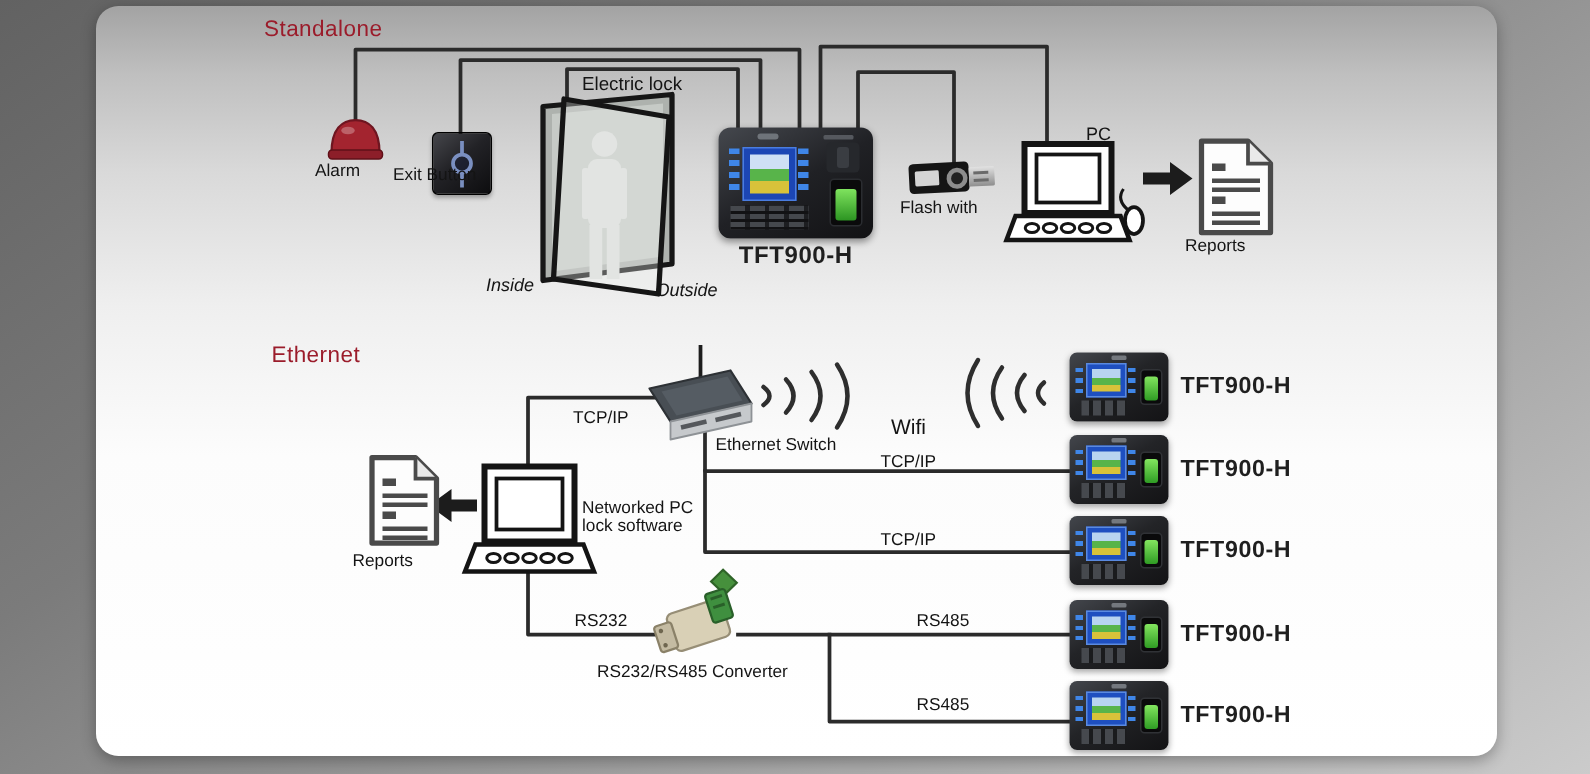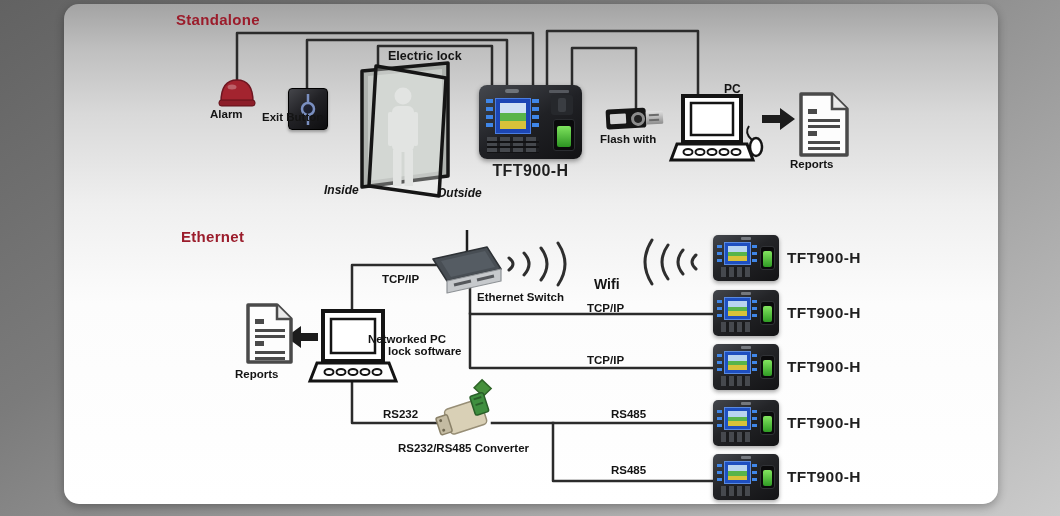--- a/index.html
+++ b/index.html
@@ -6,24 +6,24 @@
   .stage{position:relative;width:1060px;height:516px;overflow:hidden;
     background:linear-gradient(148deg,#626262 0%,#7b7b7b 35%,#a6a6a6 70%,#cbcbcb 100%);}
   .panel{position:absolute;left:64px;top:4px;width:934px;height:500px;border-radius:15px;
     background:linear-gradient(180deg,#a3a3a3 0%,#bfbfbf 9%,#d9d9d9 22%,#efefef 40%,#fcfcfc 60%,#ffffff 100%);
     box-shadow:0 3px 10px rgba(0,0,0,.3);}
   svg.overlay{position:absolute;left:0;top:0;z-index:2;}
   .wire{fill:none;stroke:#2b2b2b;stroke-width:2.5;stroke-linejoin:round;stroke-linecap:square;}
   .arrowfill{fill:#1c1c1c;}
   .wave{fill:none;stroke:#2e2e2e;stroke-width:3;stroke-linecap:round;}
 
-  .lbl{position:absolute;z-index:5;font-weight:700;font-size:11.5px;color:#141414;white-space:nowrap;}
+  .lbl{position:absolute;z-index:5;font-weight:400;font-size:11.5px;color:#141414;white-space:nowrap;}
   .lbl.c{}
   .ital{font-style:italic;font-size:12px;}
-  .sect{position:absolute;z-index:5;font-size:15px;font-weight:700;color:#9b1c2b;letter-spacing:.3px;}
+  .sect{position:absolute;z-index:5;font-size:15px;font-weight:400;color:#9b1c2b;letter-spacing:.3px;}
   .devname{position:absolute;z-index:5;font-size:15.5px;font-weight:600;color:#1f1f1f;letter-spacing:.4px;white-space:nowrap;}
 
   
   .smalldev{position:absolute;left:713px;width:66px;height:46px;z-index:4;border-radius:5px;
     background:linear-gradient(150deg,#43464c 0%,#232427 45%,#131315 100%);
     box-shadow:0 2px 4px rgba(0,0,0,.35);}
   .sd-logo{position:absolute;left:50%;top:2px;transform:translateX(-50%);width:10px;height:3px;background:#74787e;border-radius:1px;}
   .sd-screen{position:absolute;left:11px;top:7px;width:25px;height:21px;background:#1e4fc0;border:1px solid #5a8ae0;}
   .sd-screen-inner{position:absolute;left:3px;right:3px;top:3px;bottom:3px;
     background:linear-gradient(180deg,#b8d4f0 0 40%,#58b44a 40% 70%,#d8c23a 70% 100%);}
@@ -298,21 +298,21 @@
   <div class="lbl" style="left:724px;top:82px;font-size:12px">PC</div>
   <div class="lbl c" style="left:790px;top:158px;width:68px">Reports</div>
 
   <div class="sect" style="left:181px;top:228px">Ethernet</div>
   <div class="lbl c" style="left:235px;top:368px;width:68px">Reports</div>
   <div class="lbl" style="left:382px;top:273px">TCP/IP</div>
   <div class="lbl" style="left:477px;top:291px">Ethernet Switch</div>
   <div class="lbl" style="left:594px;top:276px;font-size:14px">Wifi</div>
   <div class="lbl" style="left:587px;top:302px">TCP/IP</div>
   <div class="lbl" style="left:587px;top:354px">TCP/IP</div>
-  <div class="lbl" style="left:368px;top:333px">Networked PC</div>
+  <div class="lbl" style="left:388px;top:333px">Networked PC</div>
   <div class="lbl" style="left:388px;top:345px">lock software</div>
   <div class="lbl" style="left:383px;top:408px">RS232</div>
   <div class="lbl" style="left:398px;top:442px">RS232/RS485 Converter</div>
   <div class="lbl" style="left:611px;top:408px">RS485</div>
   <div class="lbl" style="left:611px;top:464px">RS485</div>
 
   <div class="devname" style="left:787px;top:249px">TFT900-H</div>
   <div class="devname" style="left:787px;top:304px">TFT900-H</div>
   <div class="devname" style="left:787px;top:358px">TFT900-H</div>
   <div class="devname" style="left:787px;top:414px">TFT900-H</div>

